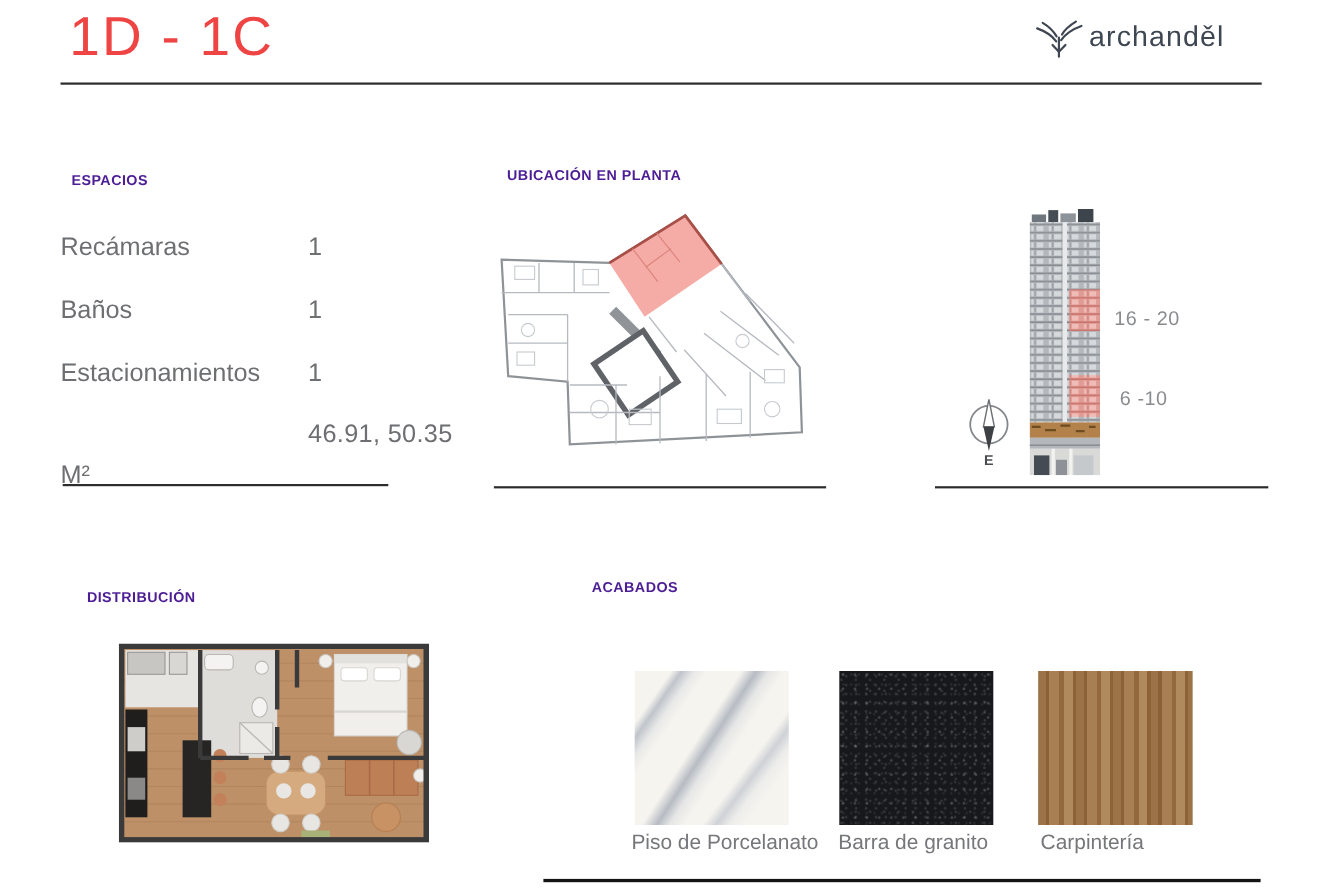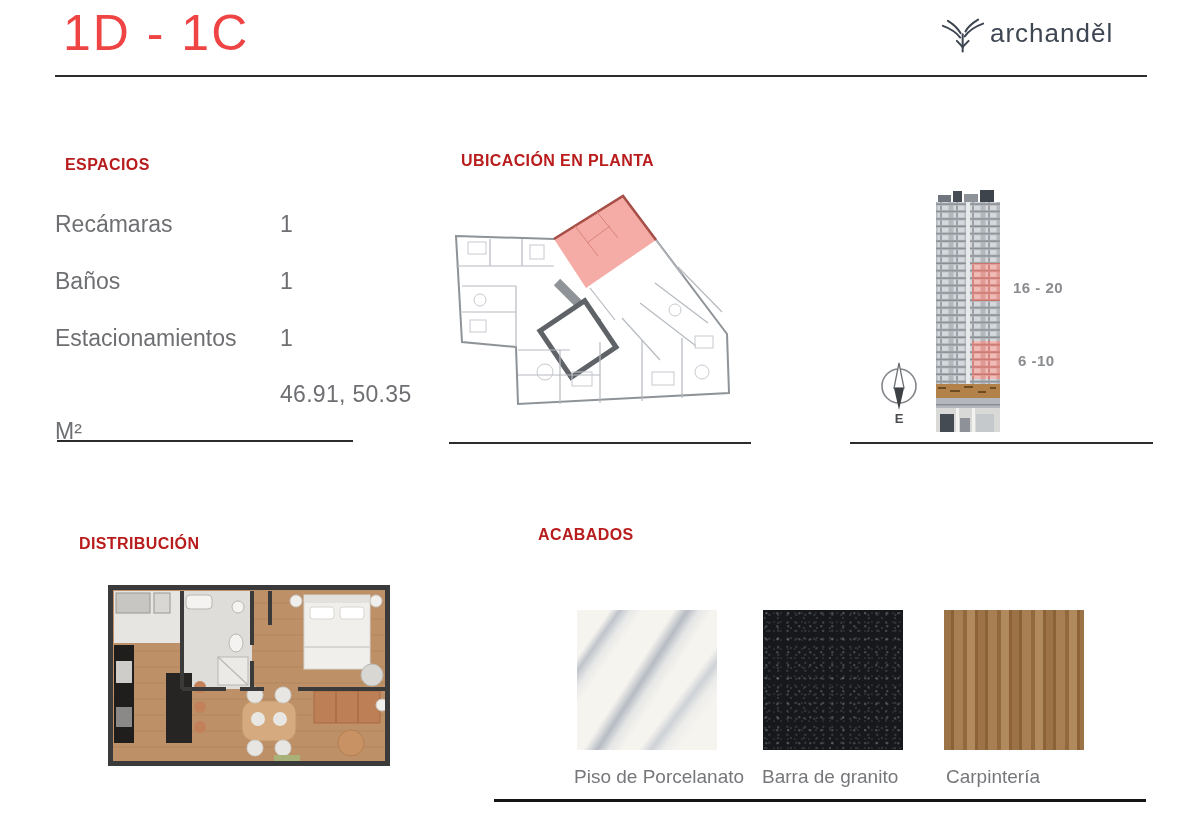--- a/index.html
+++ b/index.html
@@ -11,25 +11,25 @@
   .page-title{
     left:63px;top:4px;font-size:50px;color:#ef4444;letter-spacing:2px;
     font-weight:500;
   }
   .logo{left:938px;top:18px;display:flex;align-items:flex-start;gap:2px;}
   .logo svg{display:block;}
   .brand-name{font-size:26px;color:#3e4652;letter-spacing:1px;font-weight:400;}
   .rule{background:#2c2c2c;height:2px;}
   .rule-dark{background:#141414;height:3px;}
   .section-heading{
-    font-size:16px;font-weight:700;color:#b91c1c;letter-spacing:.4px;
+    font-size:13px;font-weight:700;color:#4c1d95;letter-spacing:.4px;
   }
   .spec-label,.spec-value{font-size:23px;color:#6e6f72;}
   .spec-value{letter-spacing:.3px;}
-  .floor-range{font-size:15px;color:#898b8e;letter-spacing:.5px;font-weight:bold;}
+  .floor-range{font-size:18px;color:#898b8e;letter-spacing:.5px;}
   .subtitle{font-size:18px;color:#6a6c6e;}
   .swatch{width:140px;height:140px;}
   .swatch-marble{
     background-color:#f6f4ef;
     background-image:
       linear-gradient(125deg, transparent 14%, rgba(148,158,174,.55) 18%, rgba(196,203,214,.28) 23%, transparent 28%),
       linear-gradient(123deg, transparent 42%, rgba(120,132,152,.50) 48%, rgba(180,189,203,.25) 53%, transparent 59%),
       linear-gradient(127deg, transparent 68%, rgba(158,168,184,.45) 73%, rgba(205,211,220,.22) 78%, transparent 84%);
   }
   .swatch-granite{
@@ -42,21 +42,21 @@
     background-size:11px 13px, 9px 8px, 13px 10px, 7px 9px;
   }
   .swatch-wood{
     background-color:#9c7347;
     background-image:
       repeating-linear-gradient(90deg,
         #9c7347 0 7px, #8a6238 7px 10px, #a87f52 10px 19px,
         #92683d 19px 23px, #b08a5c 23px 31px, #8d6237 31px 34px),
       linear-gradient(180deg, rgba(255,255,255,.10), rgba(0,0,0,.08));
   }
-  .material-label{font-size:19px;color:#76777a;margin-top:10px;}
+  .material-label{font-size:19px;color:#76777a;}
 </style>
 </head>
 <body>
 
 <div id="page">
 
   <div class="abs page-title">1D - 1C</div>
 
   <div class="abs logo">
     <svg width="50" height="38" viewBox="0 0 40 34" fill="none" stroke="#3e4652" stroke-width="1.8" stroke-linecap="round">

